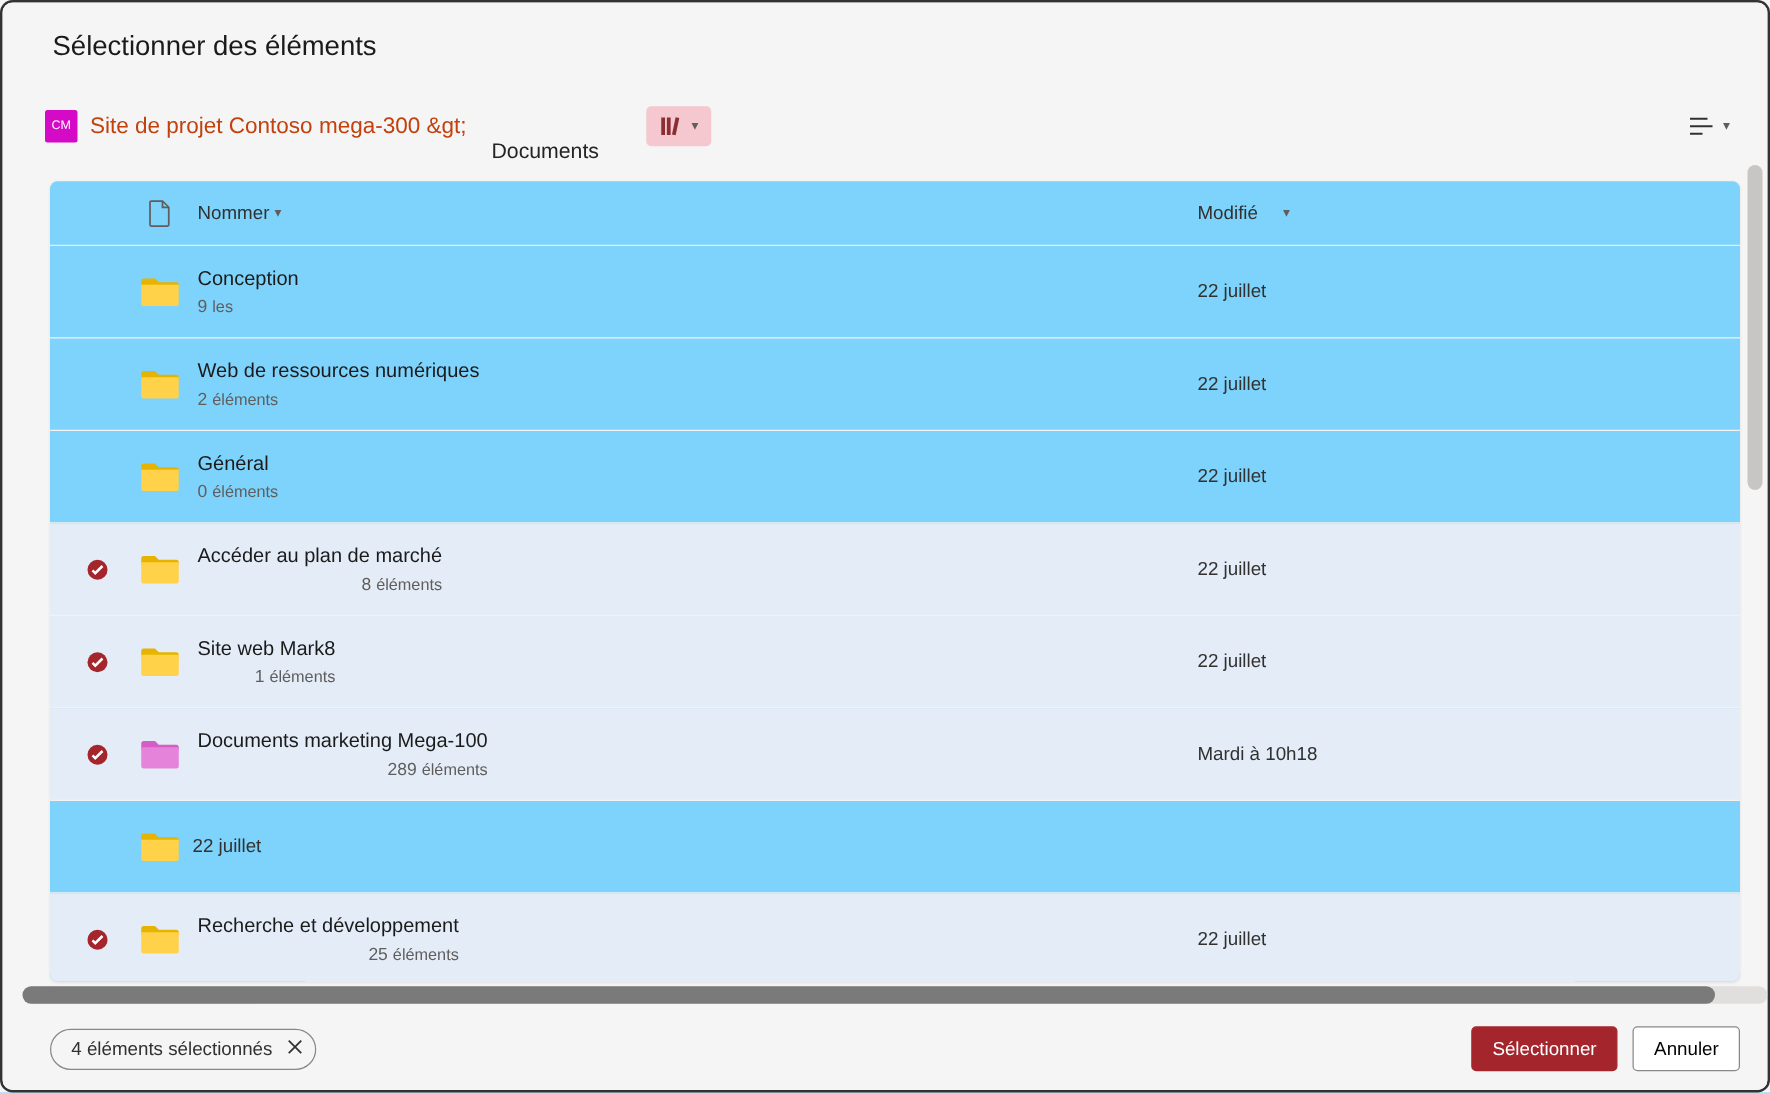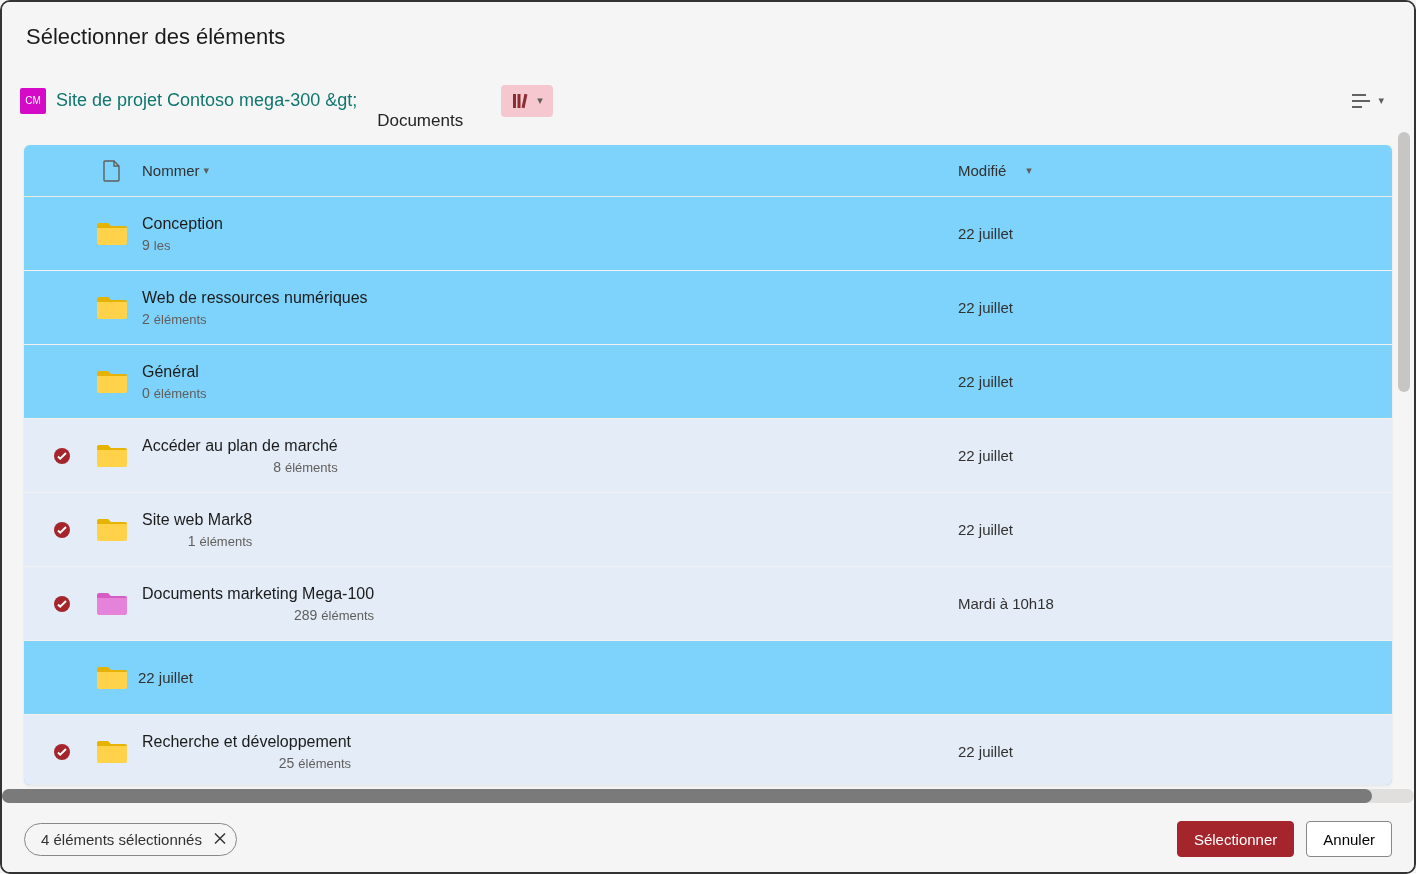--- a/index.html
+++ b/index.html
@@ -12,20 +12,21 @@
     position: relative;
     border: 2px solid #333;
     border-radius: 10px;
   }
   .dialog {
     position: absolute;
     top: 0; left: 0; right: 0; bottom: 0;
     background: #f5f5f5;
     display: flex;
     flex-direction: column;
+    padding-left: 16px;
   }
   .dialog-title {
     font-size: 22px;
     padding: 22px 24px 12px 24px;
     color: #1b1b1b;
   }
   .breadcrumb-bar {
     display: flex;
     align-items: center;
     padding: 8px 20px 14px 18px;
@@ -37,21 +38,21 @@
     background: #d40ac7;
     color: #fff;
     font-size: 10px;
     display: flex;
     align-items: center;
     justify-content: center;
     border-radius: 2px;
   }
   .breadcrumb-text {
     font-size: 18px;
-    color: #0f766e;
+    color: #c2410c;
   }
   .breadcrumb-link {
     font-size: 17px;
     color: #242424;
     margin-left: 10px;
     margin-top: 41px;
   }
   .library-btn {
     margin-left: 28px;
     background: #f4c8ce;
@@ -126,21 +127,21 @@
   }
   .hscroll-thumb {
     height: 100%;
     width: 97%;
     background: #7a7a7a;
     border-radius: 7px;
   }
   .footer {
     position: absolute;
     bottom: 0;
-    left: 0; right: 0;
+    left: 16px; right: 0;
     height: 66px;
     display: flex;
     align-items: center;
     padding: 0 22px;
     gap: 12px;
   }
   .sel-pill {
     border: 1px solid #8a8886;
     border-radius: 18px;
     padding: 7px 34px 7px 16px;

